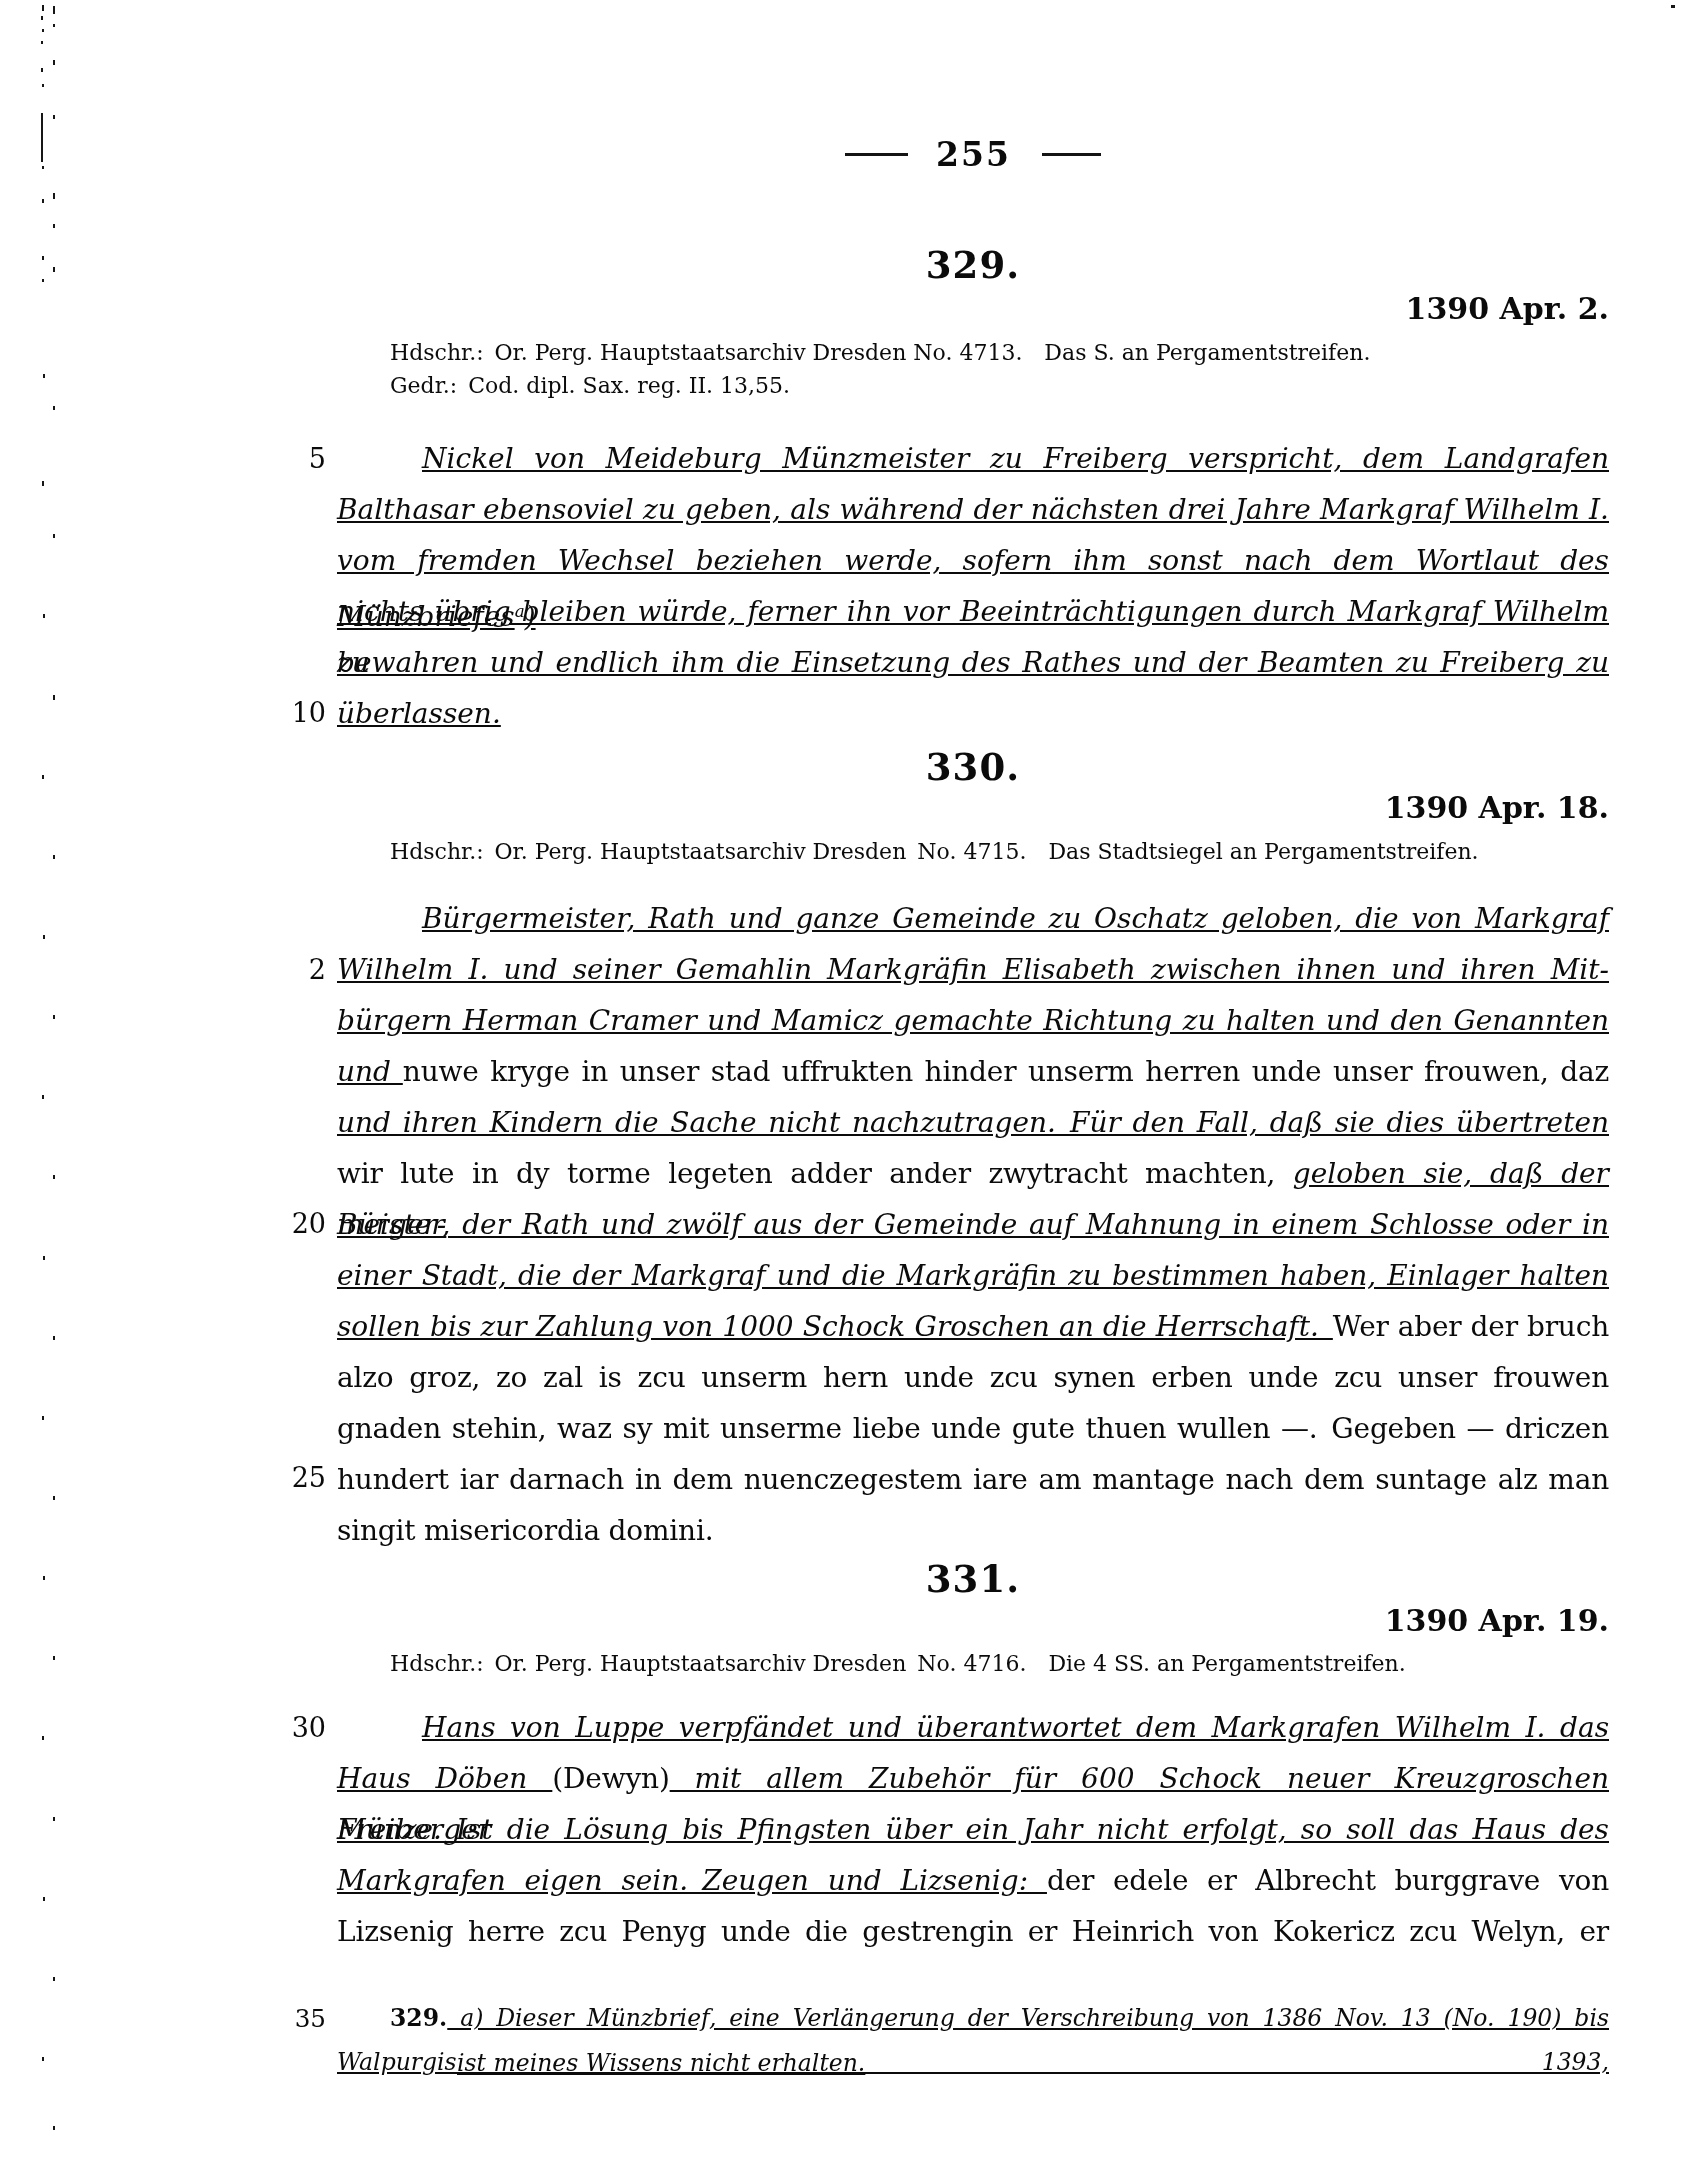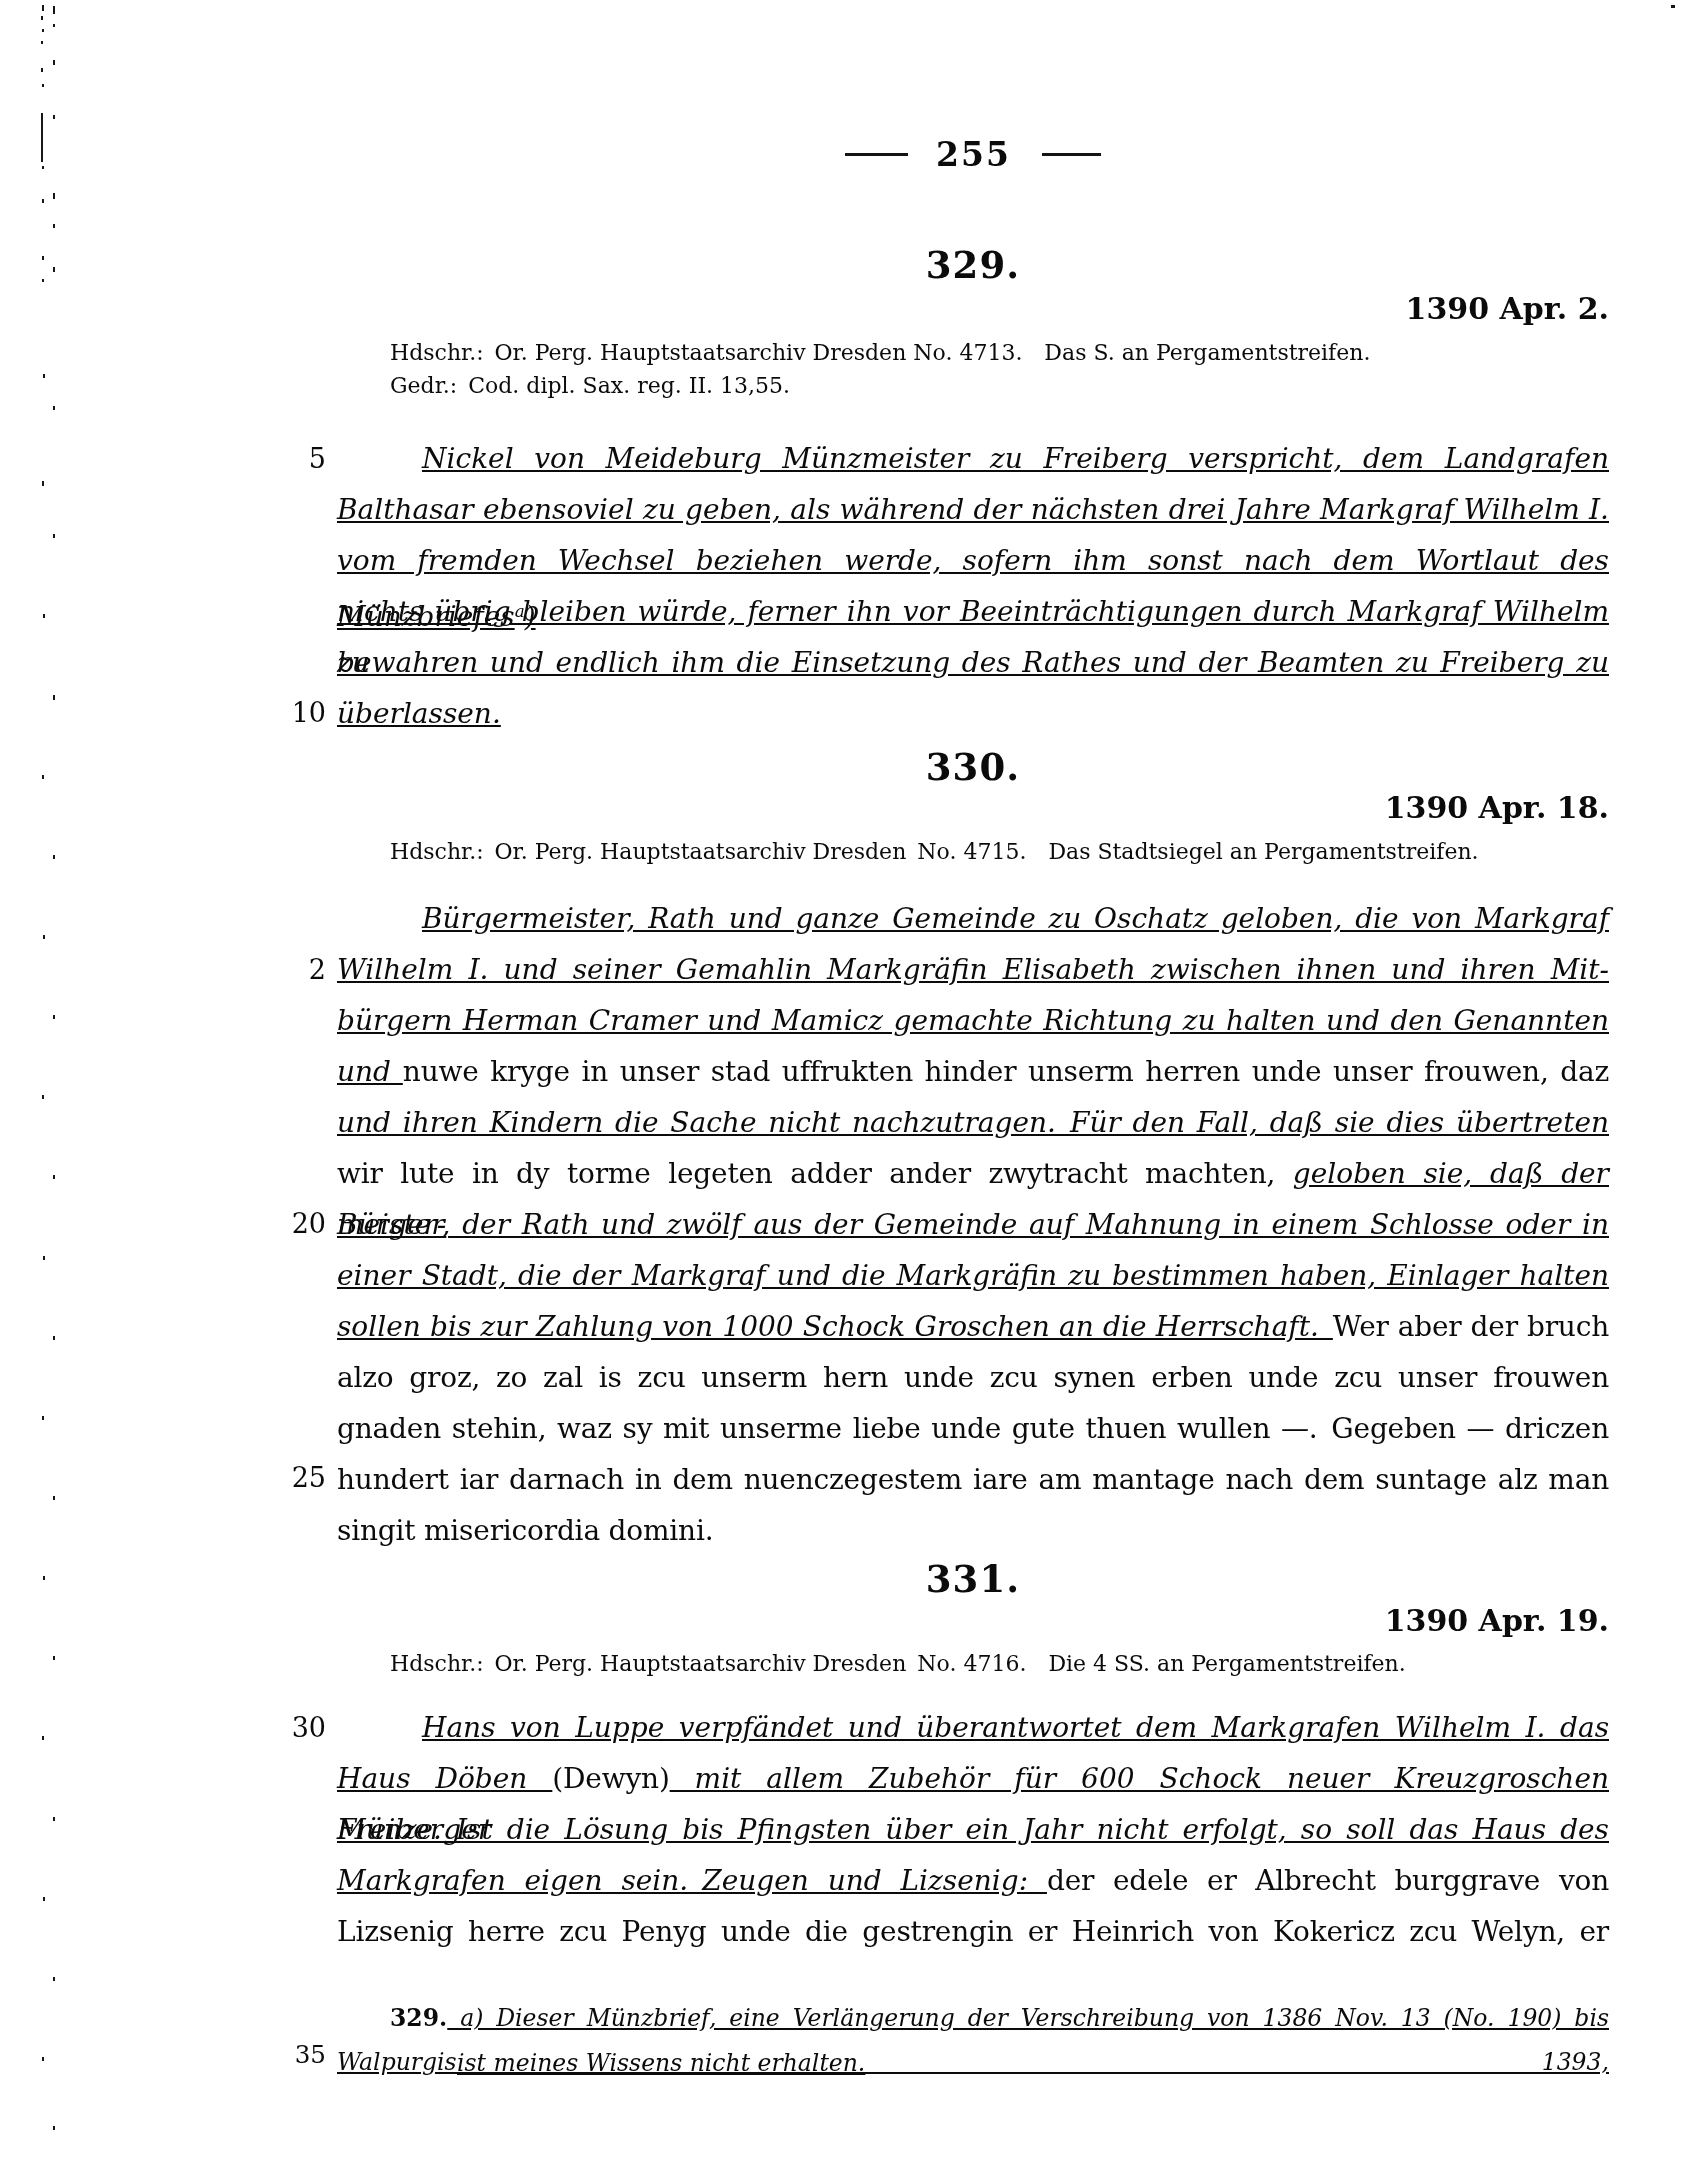--- a/index.html
+++ b/index.html
@@ -58,21 +58,21 @@
     font-size:23.5px;font-style:italic;
   }
   .footnote .line{height:45px;line-height:44px;}
   .footnote .fn1{text-indent:53px;}
   .footnote .fn2{text-indent:120px;}
   
   .mnum{
     position:absolute;left:267px;width:59px;text-align:right;
     font-size:27px;font-style:normal;line-height:51px;height:51px;
   }
-  .mnum.fnh{line-height:45px;height:45px;font-size:24.6px;margin-top:36px;}
+  .mnum.fnh{line-height:45px;height:45px;font-size:24.6px;}
   
   .art{position:absolute;background:#161616;}
 </style>
 </head>
 <body>
 
 <div class="page">
 
   <div class="pagehead">
     <span class="rule left"></span>

